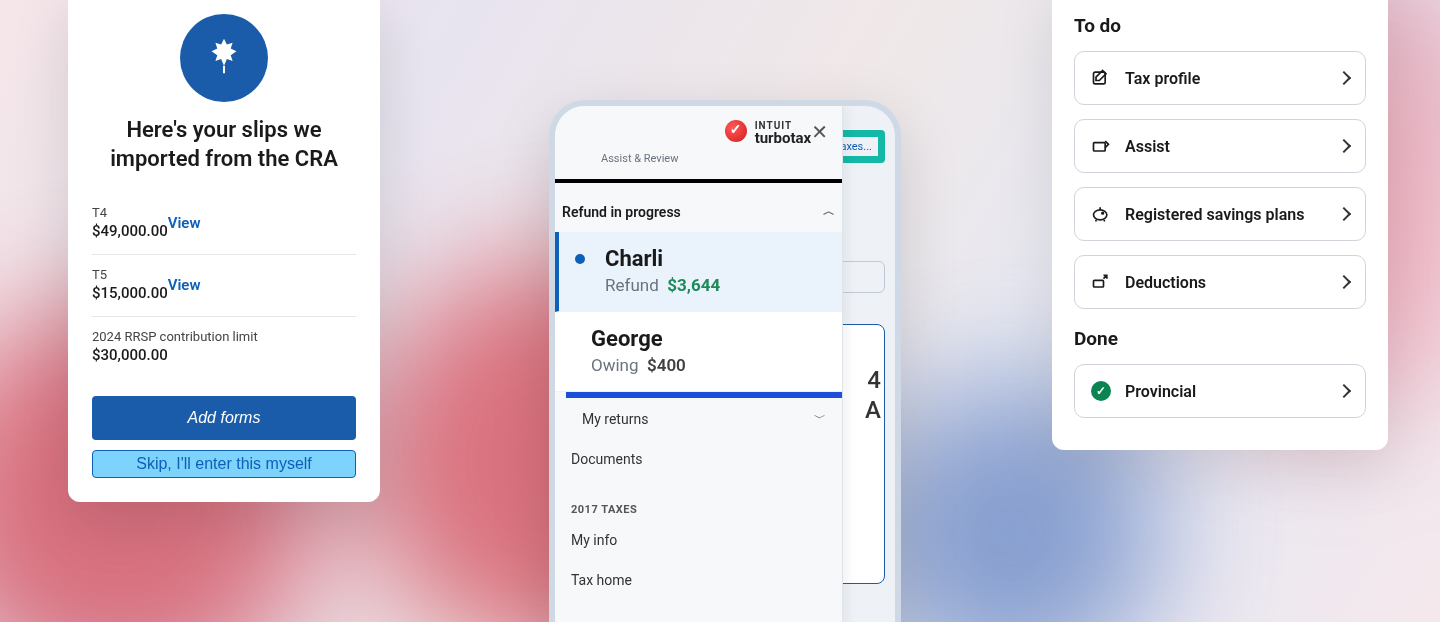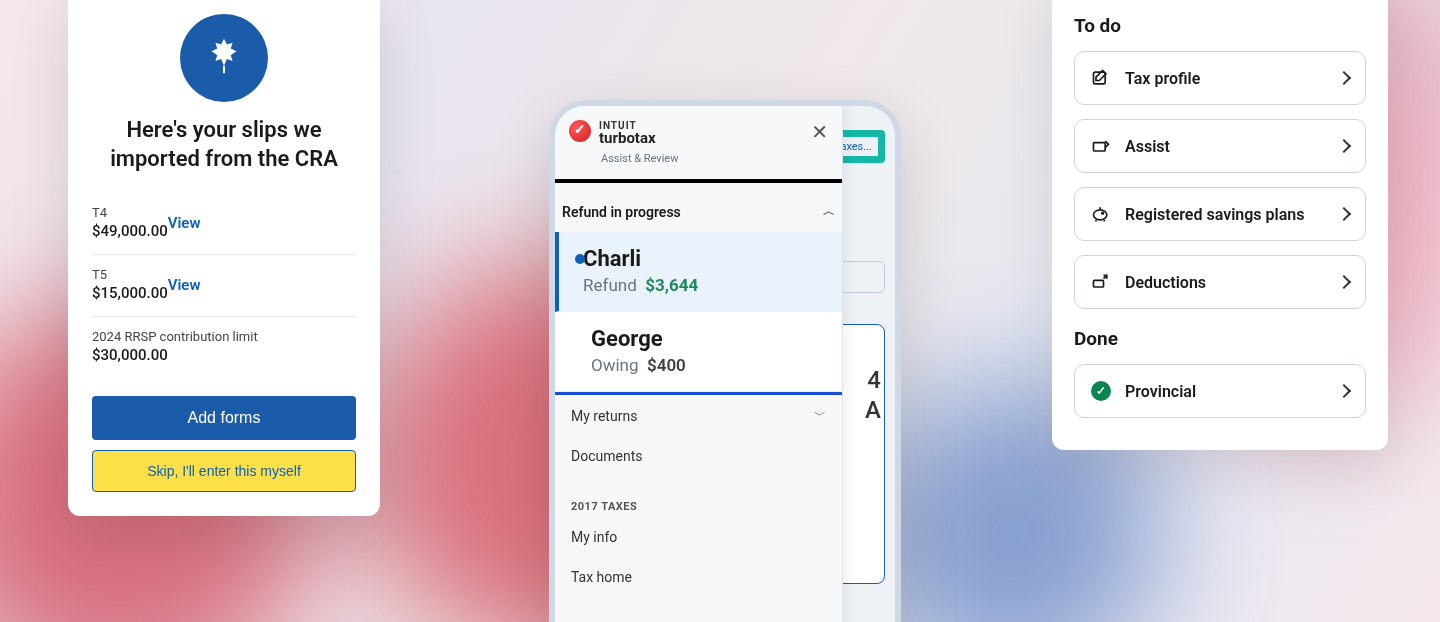--- a/index.html
+++ b/index.html
@@ -63,28 +63,29 @@
     background: #1a5caa;
     color: #fff;
     border: none;
     padding: 13px;
     font-size: 16px;
     font-weight: 500;
     border-radius: 4px;
     margin-top: 18px;
     margin-bottom: 10px;
     cursor: pointer;
+    font-style: italic;
   }
   .btn-secondary {
     width: 100%;
-    background: #fde047;
+    background: #7dd3fc;
     color: #0d5fb8;
     border: 1.5px solid #0d5fb8;
-    padding: 12px;
-    font-size: 14px;
+    padding: 4px;
+    font-size: 16px;
     font-weight: 500;
     border-radius: 4px;
     cursor: pointer;
   }
 
   
   .phone-wrap {
     position: absolute;
     left: 549px;
     top: 100px;
@@ -119,21 +120,21 @@
     position: absolute;
     left: 0; top: 0;
     width: 288px;
     height: 100%;
     background: #f6f8fa;
     border-right: 1px solid #dfe4ea;
     box-shadow: 4px 0 12px rgba(0,0,0,0.06);
   }
   .phone-header {
     display: flex;
-    justify-content: space-between;
+    justify-content: flex-end;
     align-items: flex-start;
     padding: 14px 14px 4px 14px;
   }
   .logo-block { display: flex; gap: 8px; align-items: flex-start; }
   .tt-logo {
     width: 22px; height: 22px;
     background: radial-gradient(circle at 35% 35%, #ff5a5a, #d21a1a);
     border-radius: 50%;
     position: relative;
   }
@@ -160,21 +161,21 @@
   .chev { font-size:12px; color:#666; }
   .person-row {
     background:#fff;
     padding: 14px 20px 16px 36px;
     border-bottom: 1px solid #eef1f4;
     position: relative;
   }
   .person-row.active {
     background:#eaf3fb;
     border-left: 4px solid #0d5fb8;
-    padding-left: 24px;
+    padding-left: 46px;
   }
   .person-row.active::before {
     content:"";
     position:absolute;
     left:16px; top:22px;
     width:10px; height:10px;
     background:#0d5fb8;
     border-radius:50%;
   }
   .person-name { font-size:22px; font-weight:700; color:#1a1a1a; }
@@ -334,21 +335,21 @@
       </div>
 
       <div class="person-row">
         <div class="person-name">George</div>
         <div class="person-status">
           <span>Owing</span>&nbsp;
           <span class="owing-amt">$400</span>
         </div>
       </div>
 
-      <div class="nav-row" style="border-top:3px solid #1d4ed8;background:#f6f8fa;">
+      <div class="nav-row" style="border-top:6px solid #1d4ed8;background:#f6f8fa;margin-left:11px;">
         <span>My returns</span>
         <span class="chev">﹀</span>
       </div>
       <div class="nav-row simple" style="background:#f6f8fa;">
         <span>Documents</span>
       </div>
 
       <div class="tax-year-label">2017 TAXES</div>
       <div class="nav-row simple">
         <span>My info</span>

